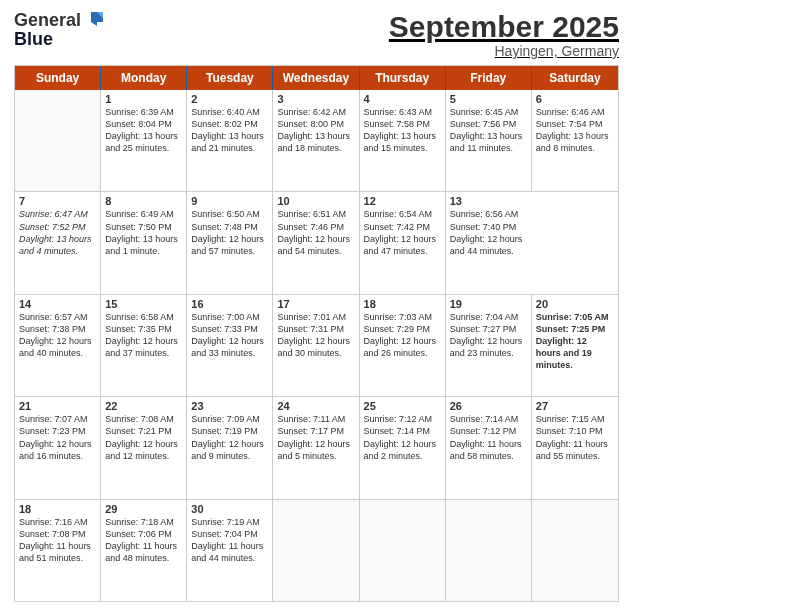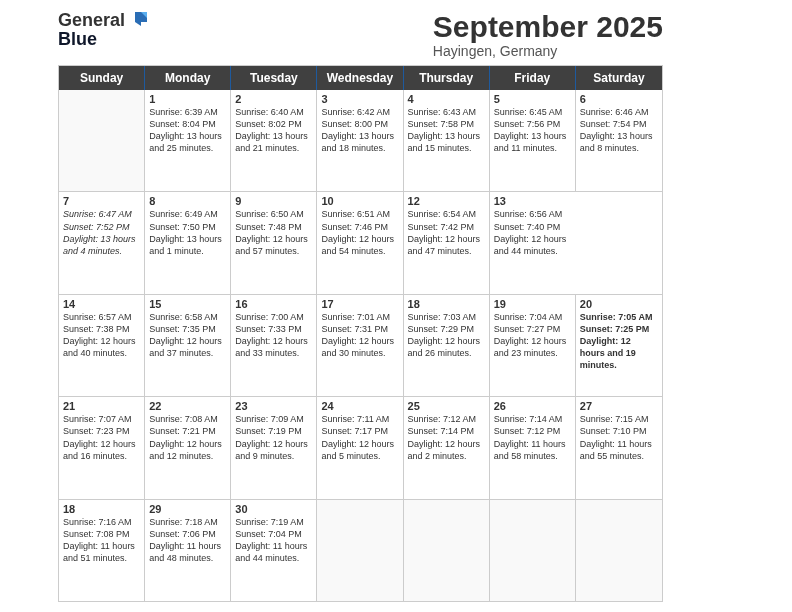--- a/index.html
+++ b/index.html
@@ -9,57 +9,58 @@
       font-family: Arial, sans-serif;
       background: #fff;
       overflow: hidden;
     }
     .page {
       width: 633px;
       height: 612px;
       padding: 10px 14px;
       display: flex;
       flex-direction: column;
-      margin-left: 44px;
     }
     .header {
       display: flex;
       justify-content: space-between;
       align-items: flex-start;
       margin-bottom: 6px;
     }
     .logo {
       display: flex;
       align-items: center;
       gap: 0px;
     }
     .logo-general { color: #333; }
     .logo-blue { color: #3a7bd5; }
     .title-section {
+      text-align: right;
+      text-decoration: underline;
     }
     .month-title {
       font-size: 30px;
       font-weight: bold;
       color: #333;
       line-height: 1.1;
     }
     .location {
       font-size: 14px;
       color: #555;
     }
     .calendar {
       flex: 1;
       display: flex;
       flex-direction: column;
       border: 1px solid #ccc;
     }
     .calendar-header {
       display: grid;
       grid-template-columns: repeat(7, 1fr);
-      background-color: #404040;
+      background-color: #c2410c;
     }
     .day-header {
       color: white;
       font-size: 12px;
       font-weight: bold;
       text-align: center;
       padding: 5px 2px;
       border-right: 1px solid #1e5a9e;
     }
     .day-header:last-child { border-right: none; }

